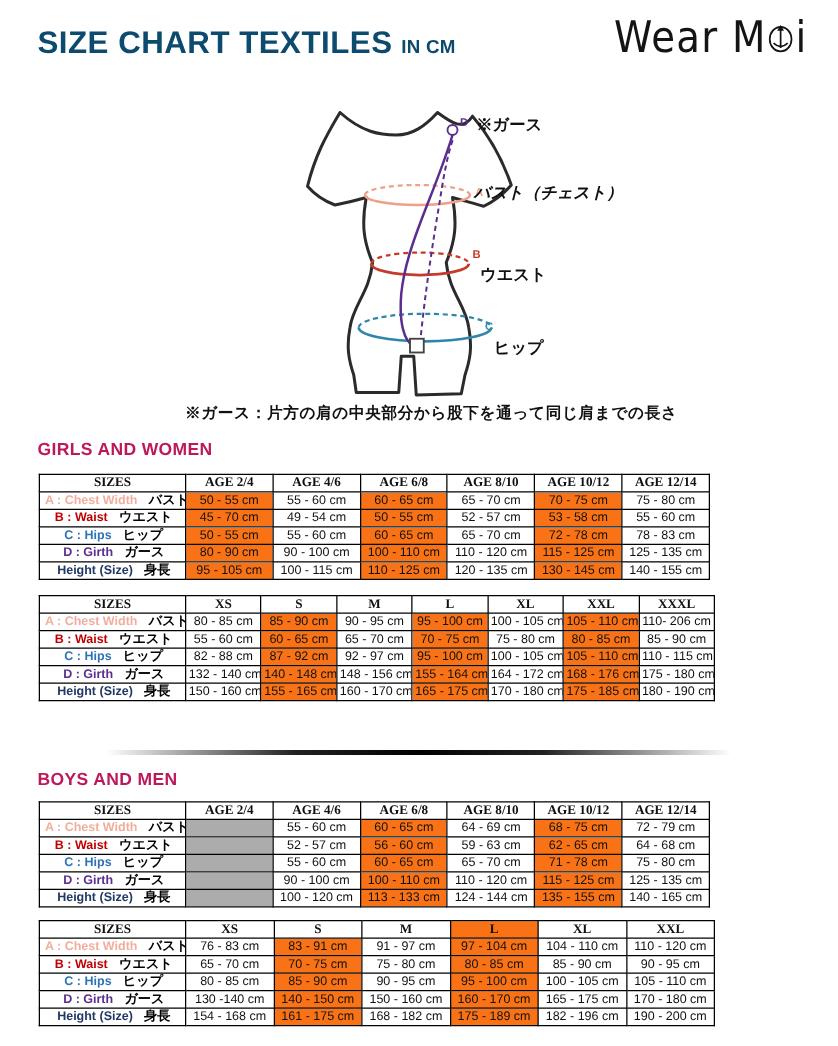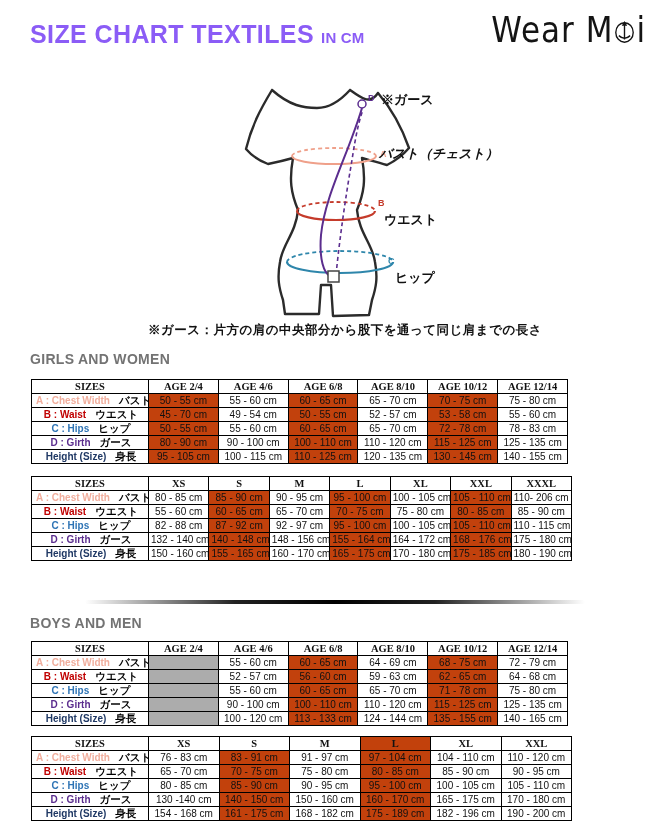--- a/index.html
+++ b/index.html
@@ -1,43 +1,43 @@
 <!DOCTYPE html>
 <html><head>
 <meta charset="utf-8">
 <style>
   * { margin:0; padding:0; box-sizing:border-box; }
   body { background:#fff; font-family:"Liberation Sans", sans-serif; }
   .page { position:relative; width:670px; height:837px; background:#ffffff; overflow:hidden; }
 
-  .page-title { position:absolute; left:30px; top:20px; font-size:25px; font-weight:700; color:#8b5cf6; letter-spacing:0.4px; white-space:nowrap; }
+  .page-title { position:absolute; left:30px; top:20px; font-size:25px; font-weight:700; color:#0c4a6e; letter-spacing:0.4px; white-space:nowrap; }
   .page-title .unit { font-size:15px; letter-spacing:0.2px; margin-left:7px; }
 
   .logo { position:absolute; right:24px; top:10px; font-family:"DejaVu Sans", sans-serif; font-weight:400; font-size:31px; color:#141414; letter-spacing:1px; white-space:nowrap; transform:scaleY(1.12); transform-origin:top right; }
   .logo-o { display:inline-block; width:21px; height:21px; position:relative; top:1px; margin:0 1px; }
 
   .diagram { position:absolute; left:190px; top:85px; width:380px; height:240px; }
   .dgm-svg { position:absolute; left:0; top:0; }
   .dgm-label { position:absolute; font-weight:700; color:#111; font-size:13px; white-space:nowrap; }
   .dgm-letter { position:absolute; font-weight:700; font-size:9px; white-space:nowrap; }
 
   .note { position:absolute; left:0; top:322px; width:690px; text-align:center; font-size:12.5px; font-weight:700; color:#111; letter-spacing:0.5px; }
 
   .divider { position:absolute; left:85px; top:600px; width:500px; height:4px; border-radius:2px;
              background:linear-gradient(to right, rgba(0,0,0,0) 0%, #222 30%, #000 50%, #222 70%, rgba(0,0,0,0) 100%); }
 
-  .section-title { position:absolute; left:30px; font-size:14px; font-weight:700; color:#737373; letter-spacing:0.3px; }
+  .section-title { position:absolute; left:30px; font-size:14px; font-weight:700; color:#be185d; letter-spacing:0.3px; }
   #girls-title { top:351px; }
   #boys-title  { top:615px; }
 
   table.size-table { position:absolute; left:31px; border-collapse:collapse; table-layout:fixed; background:#fff; }
   table.size-table th, table.size-table td { border:1px solid #000; height:14px; padding:0 2px; font-size:10px; line-height:11px; color:#111; overflow:hidden; white-space:nowrap; }
   table.size-table th { font-weight:700; text-align:center; font-size:10.5px;font-family:Liberation Serif, serif; }
   table.size-table td.val { text-align:center; }
-  table.size-table td.shade, table.size-table th.shade { background:#c2410c; }
+  table.size-table td.shade, table.size-table th.shade { background:#f97316; }
   table.size-table td.dark { background:#ACACAC; }
   table.size-table td.lbl { text-align:center; padding-left:4px; }
   .lbl-en { font-weight:700; }
   .lbl-jp { font-weight:700; color:#000; margin-left:9px; font-size:10.5px; }
 
   #g-age  { top:379px; width:537px; }
   #g-size { top:476px; width:541px; }
   #b-age  { top:641px; width:537px; }
   #b-size { top:736px; width:541px; }
   .col-sizes { width:117px; }

